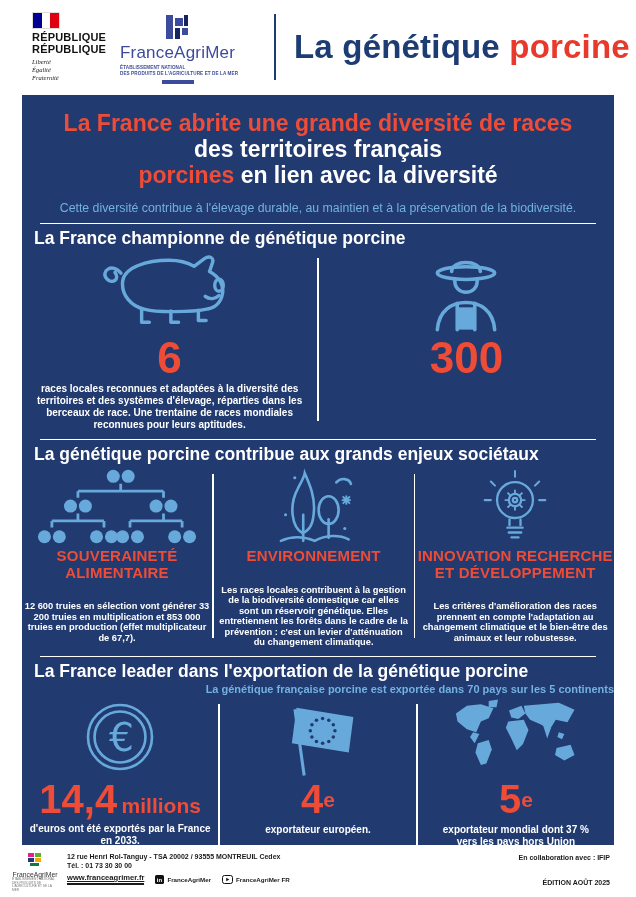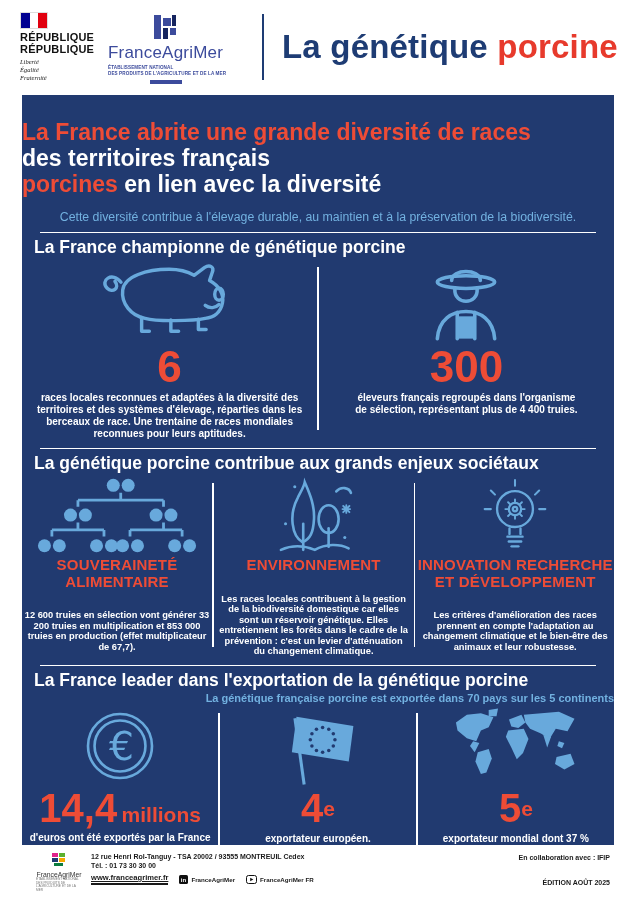--- a/index.html
+++ b/index.html
@@ -6,56 +6,56 @@
   body{
     width:636px;height:897px;background:#ffffff;position:relative;
     font-family:"Liberation Sans", sans-serif;overflow:hidden;
     -webkit-font-smoothing:antialiased;
   }
   :root{
     --navy:#213a70;--red:#ee4c36;--title-red:#e73a2c;--lblue:#68a9dc;
     --sub-blue:#72b1e0;--hdr-navy:#1e3c74;
   }
   
-  .header{position:absolute;top:0;left:0;width:636px;height:93px;display:flex;align-items:center;padding-left:20px;box-sizing:border-box;}
+  .header{position:absolute;top:0;left:0;width:636px;height:93px;display:flex;align-items:center;padding-left:32px;box-sizing:border-box;}
   .rf-logo{width:88px;flex:none;}
   .rf-flag{display:flex;width:26px;height:15px;margin-bottom:2px;border:0.5px solid #ddd;}
   .rf-flag i{flex:1;}
   .rf-name{font-size:11px;font-weight:bold;color:#111;line-height:12px;letter-spacing:.2px;}
   .rf-motto{font-family:"Liberation Serif",serif;font-style:italic;font-size:6.5px;color:#222;line-height:8px;margin-top:3px;}
   .fam-logo{width:140px;flex:none;text-align:left;padding-top:6px;}
   .fam-glyph{display:block;margin-left:42px;}
   .fam-name{font-size:17px;color:#3c4b9c;letter-spacing:.2px;}
   .fam-sub{font-size:4.6px;color:#3c4b9c;font-weight:bold;line-height:5.6px;margin-top:2px;letter-spacing:.1px;}
   .fam-bar{width:32px;height:4px;background:#3c4b9c;margin:3px 0 0 42px;}
   .hdr-div{width:2px;height:66px;background:var(--hdr-navy);margin:0 18px 0 14px;flex:none;}
   .page-title{font-size:33px;font-weight:bold;color:var(--hdr-navy);letter-spacing:.2px;white-space:nowrap;}
   .page-title .red{color:var(--title-red);}
   
   .panel{position:absolute;left:22px;top:95px;width:592px;height:750px;background:var(--navy);color:#fff;overflow:hidden;}
-  .hero-title{padding-top:24px;text-align:left;font-size:23px;line-height:26px;font-weight:bold;}
+  .hero-title{padding-top:15px;text-align:center;font-size:23px;line-height:26px;font-weight:bold;}
   .hero-title .red{color:var(--red);}
   .hero-sub{margin-top:13px;text-align:center;font-size:12.3px;color:var(--sub-blue);}
   .rule{margin:8px auto 0;width:556px;border-top:1.6px solid #fff;}
   .sec-title{margin-top:4px;text-align:left;font-size:17.5px;font-weight:bold;color:#fff;padding-left:12px;}
   .sec-sub{margin-top:1px;text-align:right;font-size:11px;font-weight:bold;color:var(--sub-blue);}
   .cols{display:flex;align-items:stretch;margin-top:1px;}
   .col{flex:1;text-align:center;}
   .vdiv{width:1.6px;background:#fff;margin:8px 0 10px 0;flex:none;}
   .icon-box{height:86px;display:flex;align-items:center;justify-content:center;}
   .icon-box.s2,.icon-box.s3{height:82px;}
   .big-num{font-size:44px;line-height:44px;font-weight:bold;color:var(--red);}
   .big-num.s3{font-size:40px;line-height:42px;}
   .num-suffix{font-size:21px;font-weight:bold;color:var(--red);}
   .col-text{margin:3px auto 0;font-size:10px;line-height:12px;font-weight:bold;color:#fff;width:276px;}
   .col-text.s2{width:190px;font-size:9.3px;line-height:10.6px;margin-top:20px;}
   .col-text.s3{width:190px;font-size:10px;line-height:12px;}
   .col-head{margin:0 auto;width:200px;font-size:15px;line-height:16.5px;font-weight:bold;color:var(--red);letter-spacing:.2px;}
   
-  .footer{position:absolute;left:36px;right:26px;top:852px;height:40px;display:flex;justify-content:space-between;color:#1a1a1a;}
+  .footer{position:absolute;left:12px;right:26px;top:852px;height:40px;display:flex;justify-content:space-between;color:#1a1a1a;}
   .f-left{display:flex;gap:9px;}
   .f-logo{width:46px;text-align:center;flex:none;}
   .f-logo-name{font-size:6.8px;color:#333;margin-top:1px;}
   .f-logo-sub{font-size:3.2px;color:#777;line-height:3.6px;text-align:left;}
   .f-text{font-size:7px;font-weight:bold;line-height:9px;}
   .f-www-row{display:flex;align-items:center;gap:11px;margin-top:3px;}
   .f-www{font-size:7.6px;font-weight:bold;text-decoration:underline;border-bottom:2px solid #1a1a1a;padding-bottom:1px;}
   .f-soc{display:flex;align-items:center;gap:3px;font-size:6.2px;font-weight:bold;}
   .f-right{text-align:right;font-size:7px;font-weight:bold;display:flex;flex-direction:column;justify-content:space-between;height:32px;padding-top:2px;}
 </style>
@@ -138,21 +138,20 @@
           <path d="M42,27 C42,12 78,12 78,27"></path>
           <ellipse cx="60" cy="29" rx="36" ry="8"></ellipse>
           <path d="M46,38 C45,58 75,58 74,38"></path>
           <path d="M24,100 C26,76 42,66 60,66 C78,66 94,76 96,100"></path>
           <rect x="49" y="72" width="22" height="28" fill="#68a9dc" stroke="none"></rect>
           <line x1="49" y1="67" x2="49" y2="100"></line>
           <line x1="71" y1="67" x2="71" y2="100"></line>
         </svg>
       </div>
       <div class="big-num">300</div>
-      <div class="col-text" style="width:230px">éleveurs français regroupés dans l'organisme de sélection, représentant plus de 4 400 truies.</div>
     </div>
   </div>
 
   <div class="rule"></div>
   <div class="sec-title">La génétique porcine contribue aux grands enjeux sociétaux</div>
   <div class="cols">
     <div class="col">
       <div class="icon-box s2">
         <svg width="172" height="80" viewBox="0 0 180 86">
           <g stroke="#68a9dc" stroke-width="3" fill="none">

